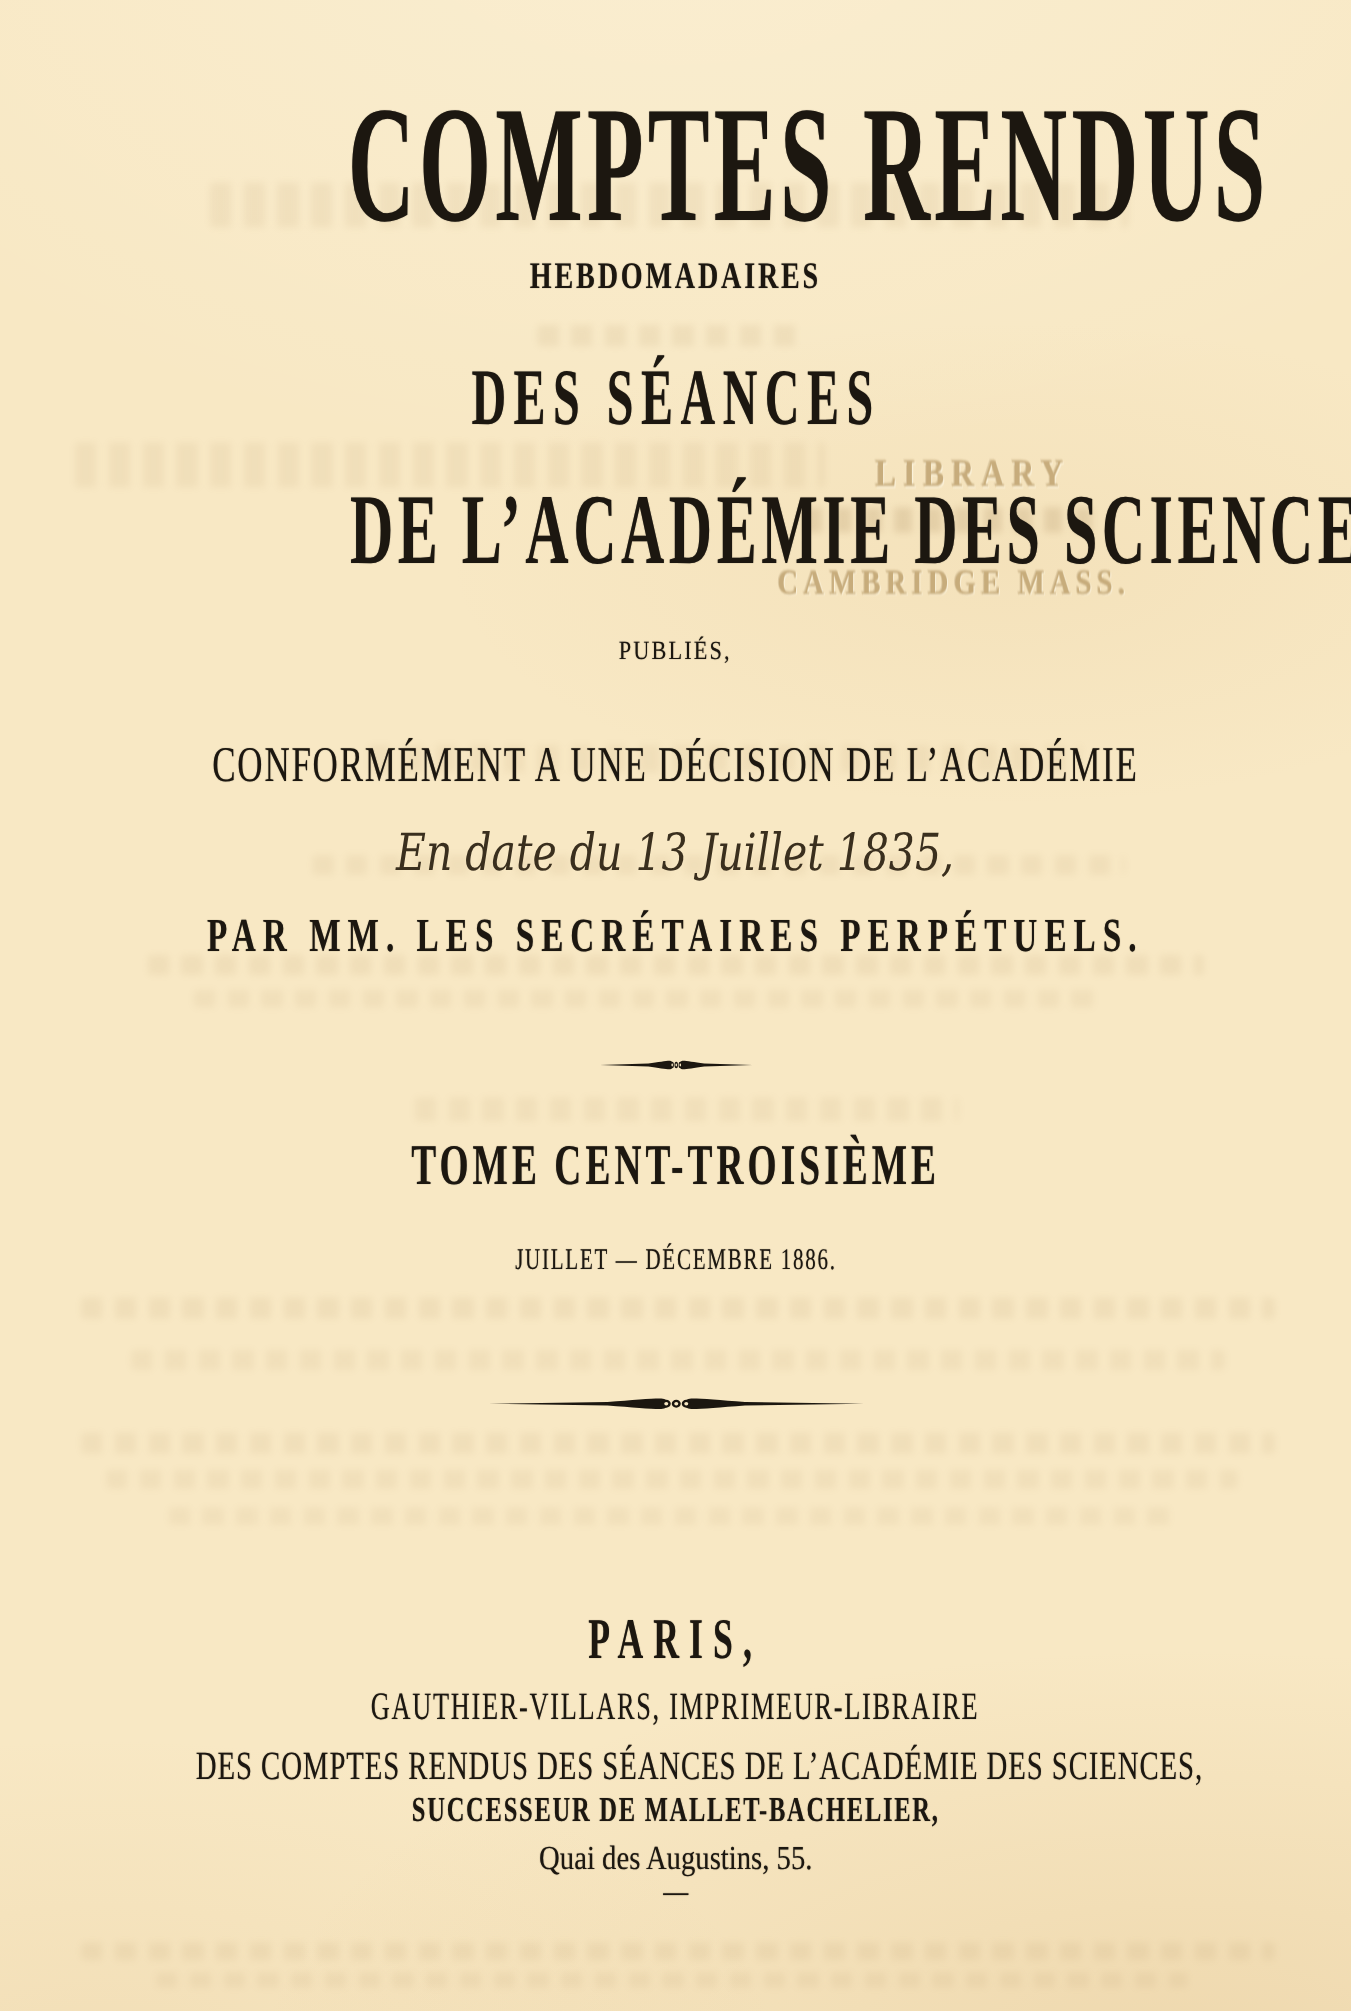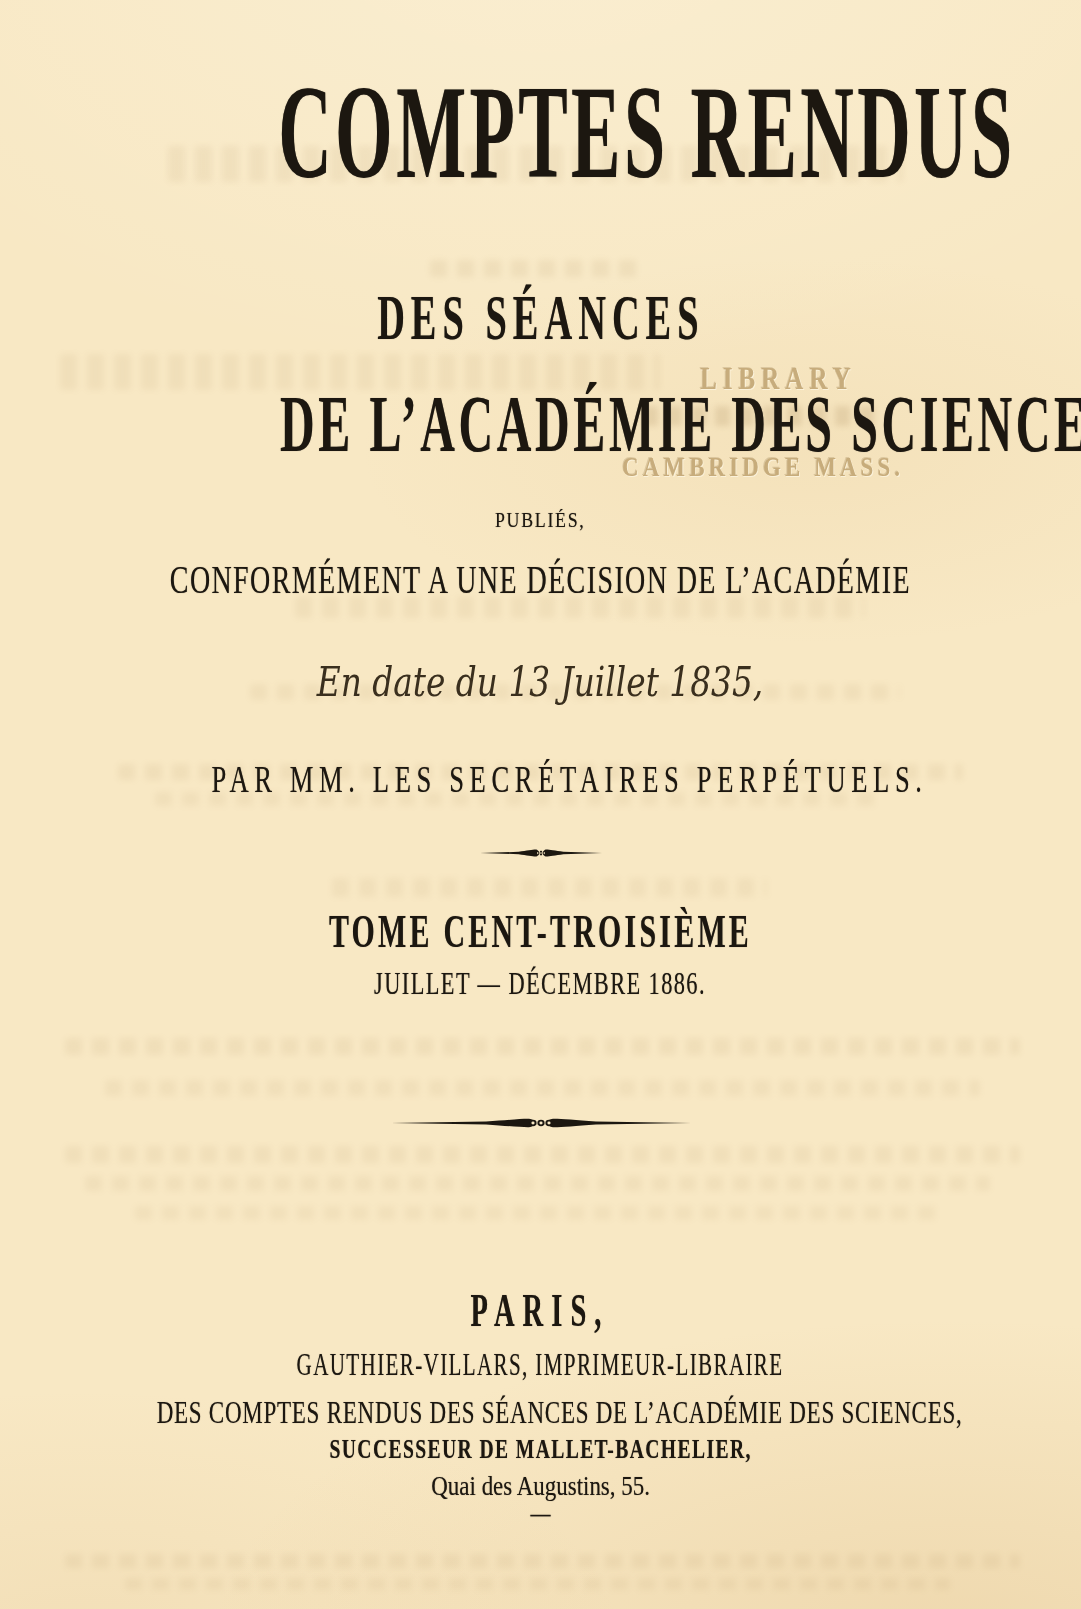--- a/index.html
+++ b/index.html
@@ -37,30 +37,30 @@
   .t-main       { top: 67px;   font-size: 130px; font-weight: 700; letter-spacing: 6px; }
   .t-main .sx   { --sx: .57; --sy: 1.02; }
   .t-heb        { top: 206px;  font-size: 30px;  font-weight: 700; letter-spacing: 3px; }
   .t-heb .sx    { --sx: .75; }
   .t-seances    { top: 286px;  font-size: 64px;  font-weight: 700; letter-spacing: 10px; }
   .t-seances .sx{ --sx: .60; }
   .t-acad       { top: 384px;  font-size: 80px;  font-weight: 700; letter-spacing: 6px; }
   .t-acad .sx   { --sx: .60; }
   .t-publies    { top: 510px;  font-size: 21px;  font-weight: 400; letter-spacing: 2px; }
   .t-publies .sx{ --sx: .85; }
-  .t-conf       { top: 560px;  font-size: 40px;  font-weight: 400; letter-spacing: 2px; }
+  .t-conf       { top: 592px;  font-size: 40px;  font-weight: 400; letter-spacing: 2px; }
   .t-conf .sx   { --sx: .70; }
   .t-script     { top: 662px;  font-size: 41px;  font-weight: 400; font-style: italic;
                   font-family: "DejaVu Serif", serif; color: #3a2f1e; text-shadow: none; }
   .t-script .sx { --sx: .80; }
-  .t-par        { top: 760px;  font-size: 38px;  font-weight: 400; letter-spacing: 8px; text-align: right; }
+  .t-par        { top: 730px;  font-size: 38px;  font-weight: 700; letter-spacing: 8px; }
   .t-par .sx    { --sx: .70; }
   .t-tome       { top: 909px;  font-size: 46px;  font-weight: 700; letter-spacing: 5px; }
   .t-tome .sx   { --sx: .65; }
-  .t-juillet    { top: 967px;  font-size: 32px;  font-weight: 400; letter-spacing: 2px; }
+  .t-juillet    { top: 996px;  font-size: 24px;  font-weight: 400; letter-spacing: 2px; }
   .t-juillet .sx{ --sx: .70; }
   .t-paris      { top: 1288px; font-size: 46px;  font-weight: 700; letter-spacing: 13px; }
   .t-paris .sx  { --sx: .62; }
   .t-gauthier   { top: 1349px; font-size: 31px;  font-weight: 400; letter-spacing: 2px; }
   .t-gauthier .sx { --sx: .68; }
   .t-descomptes { top: 1396px; font-size: 32px;  font-weight: 400; letter-spacing: 1px; }
   .t-descomptes .sx { --sx: .72; }
   .t-successeur { top: 1435px; font-size: 28px;  font-weight: 700; letter-spacing: 2px; }
   .t-successeur .sx { --sx: .70; }
   .t-quai       { top: 1473px; font-size: 27px;  font-weight: 400; }
@@ -132,20 +132,23 @@
       <div class="ghost" style="left: 125px; top: 1578px; width: 825px; height: 12px; opacity: 0.14;"></div>
     </div>
 
   <div class="stamp stamp-1">LIBRARY</div>
   <div class="stamp-bar"></div>
   <div class="stamp stamp-2">CAMBRIDGE MASS.</div>
 
   <div class="line t-main">
     <span class="sx">COMPTES RENDUS</span>
   </div>
+  <div class="line t-heb">
+    <span class="sx">HEBDOMADAIRES</span>
+  </div>
   <div class="line t-seances">
     <span class="sx">DES SÉANCES</span>
   </div>
   <div class="line t-acad">
     <span class="sx">DE L’ACADÉMIE DES SCIENCES</span>
   </div>
   <div class="line t-publies">
     <span class="sx">PUBLIÉS,</span>
   </div>
   <div class="line t-conf">

